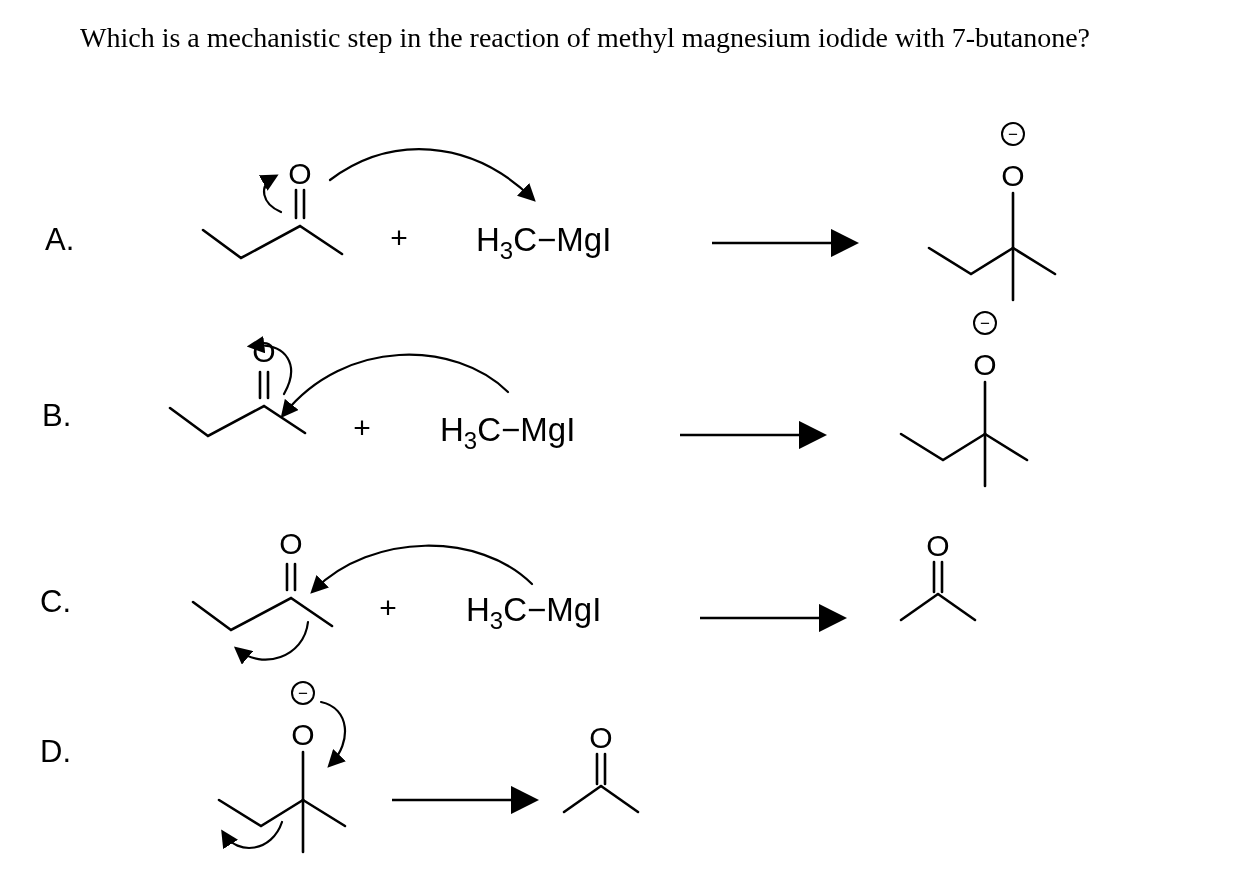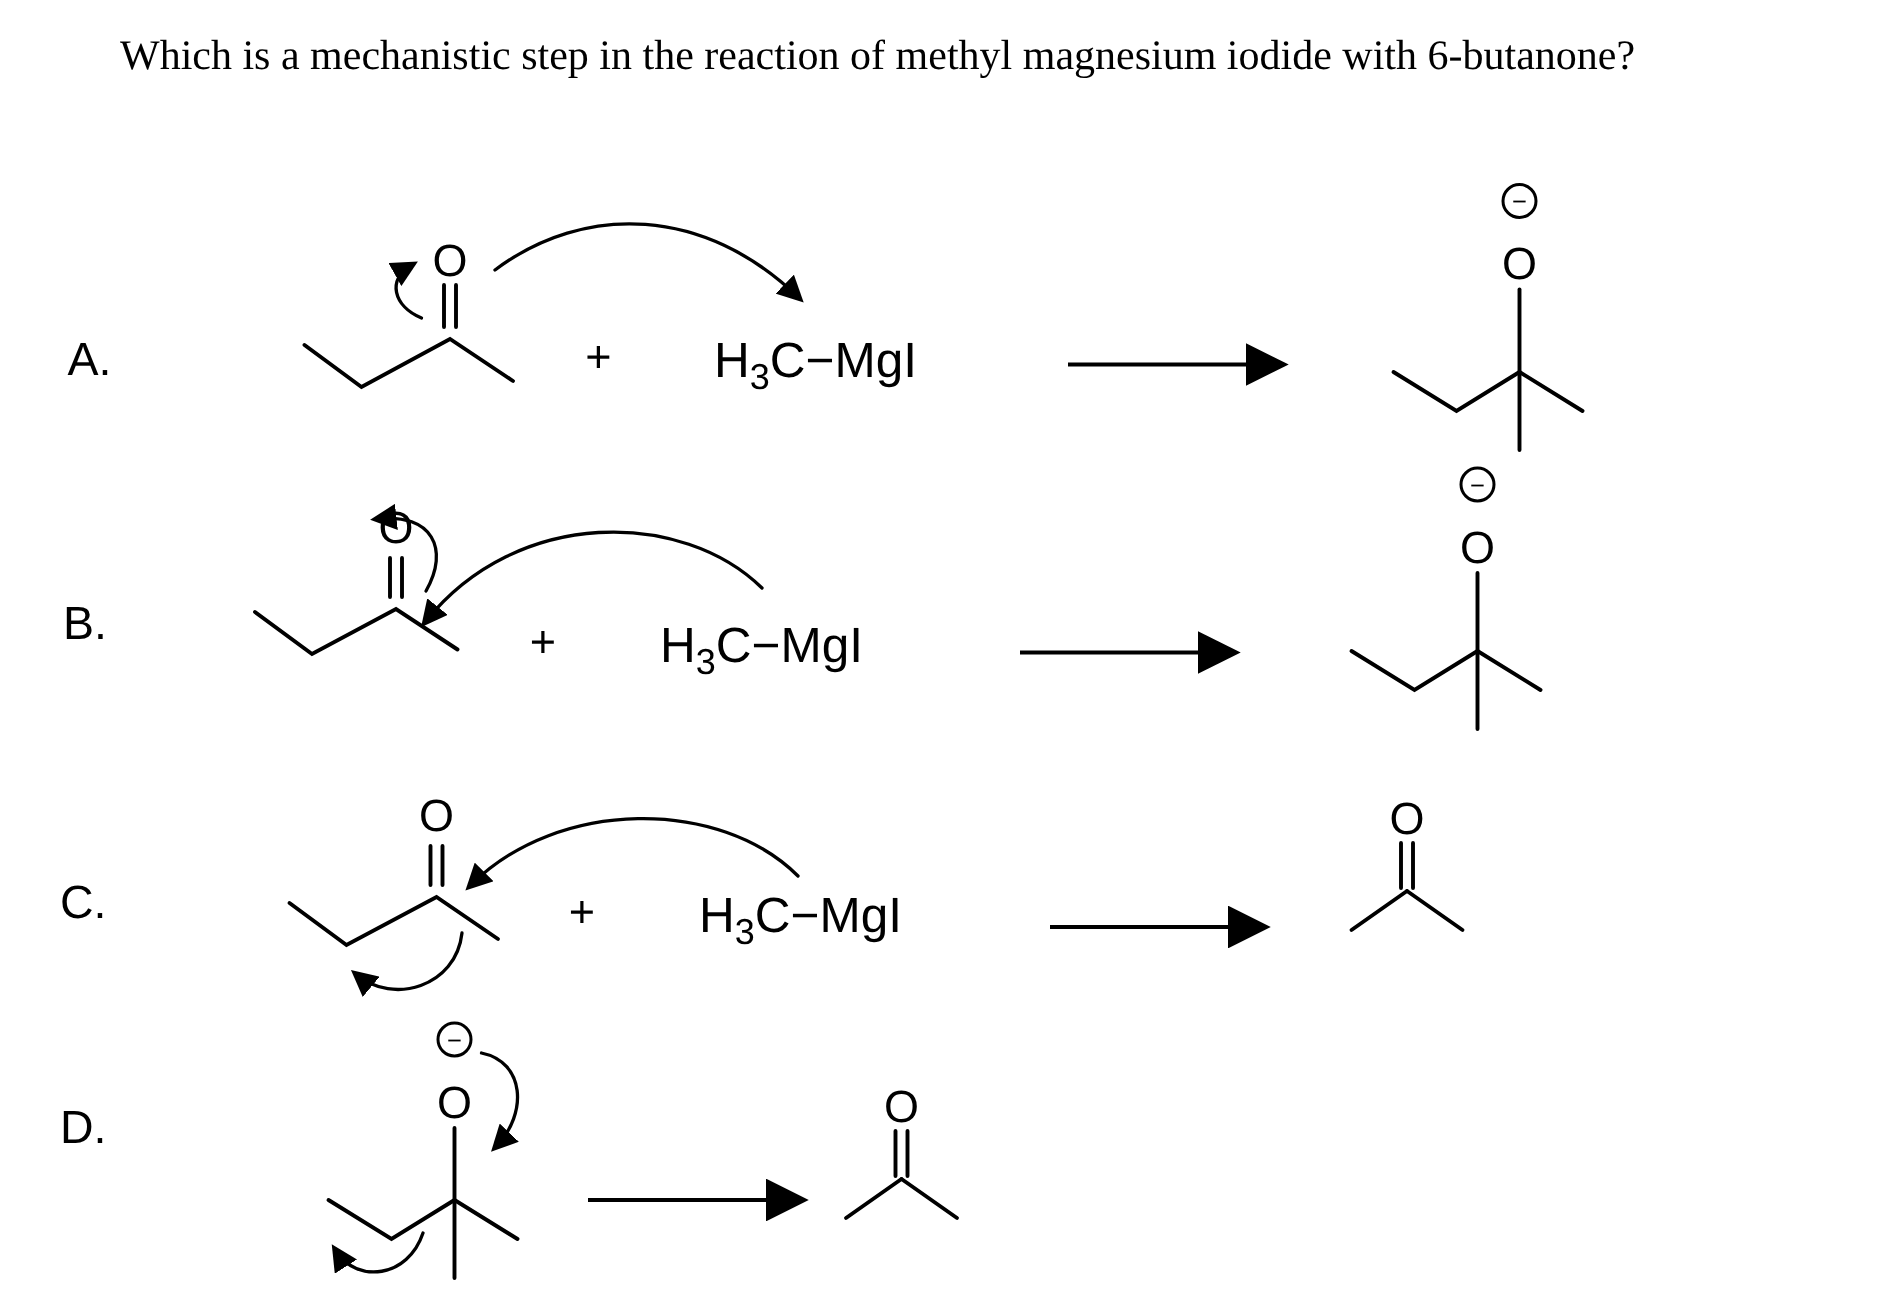--- a/index.html
+++ b/index.html
@@ -33,21 +33,21 @@
   .chg{font-family:"Liberation Sans",sans-serif;font-size:17px;fill:#000;}
   .plus{font-family:"Liberation Sans",sans-serif;font-size:30px;fill:#000;}
   .formula{font-family:"Liberation Sans",sans-serif;font-size:33px;fill:#000;}
   .ring{stroke:#000;stroke-width:2;fill:none;}
 </style>
 </head>
 <body>
 
 <div class="page">
 
-  <div class="question">Which is a mechanistic step in the reaction of methyl magnesium iodide with 6-butanone?</div>
+  <div class="question">Which is a mechanistic step in the reaction of methyl magnesium iodide with 7-butanone?</div>
 
   <div class="opt opt-a">A.</div>
   <div class="opt opt-b">B.</div>
   <div class="opt opt-c">C.</div>
   <div class="opt opt-d">D.</div>
 
   <svg class="diagram" width="1258" height="872" viewBox="0 0 1258 872" xmlns="http://www.w3.org/2000/svg">
     <defs>
       <marker id="mArrow" viewBox="0 0 10 10" refX="7" refY="5" markerWidth="8" markerHeight="8" orient="auto">
         <path d="M0,0 L10,5 L0,10 z" fill="#000"></path>

